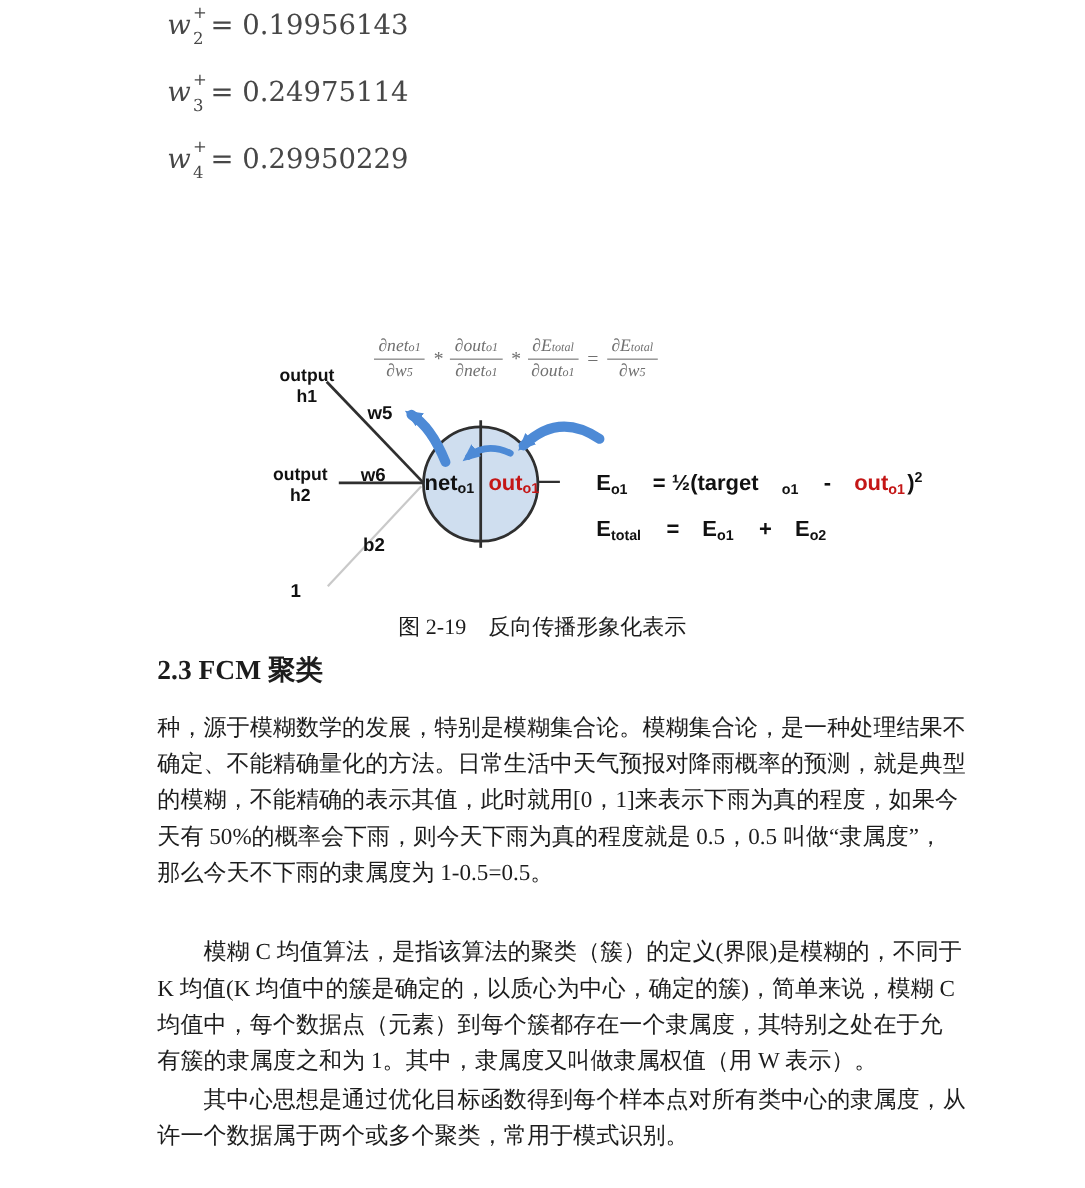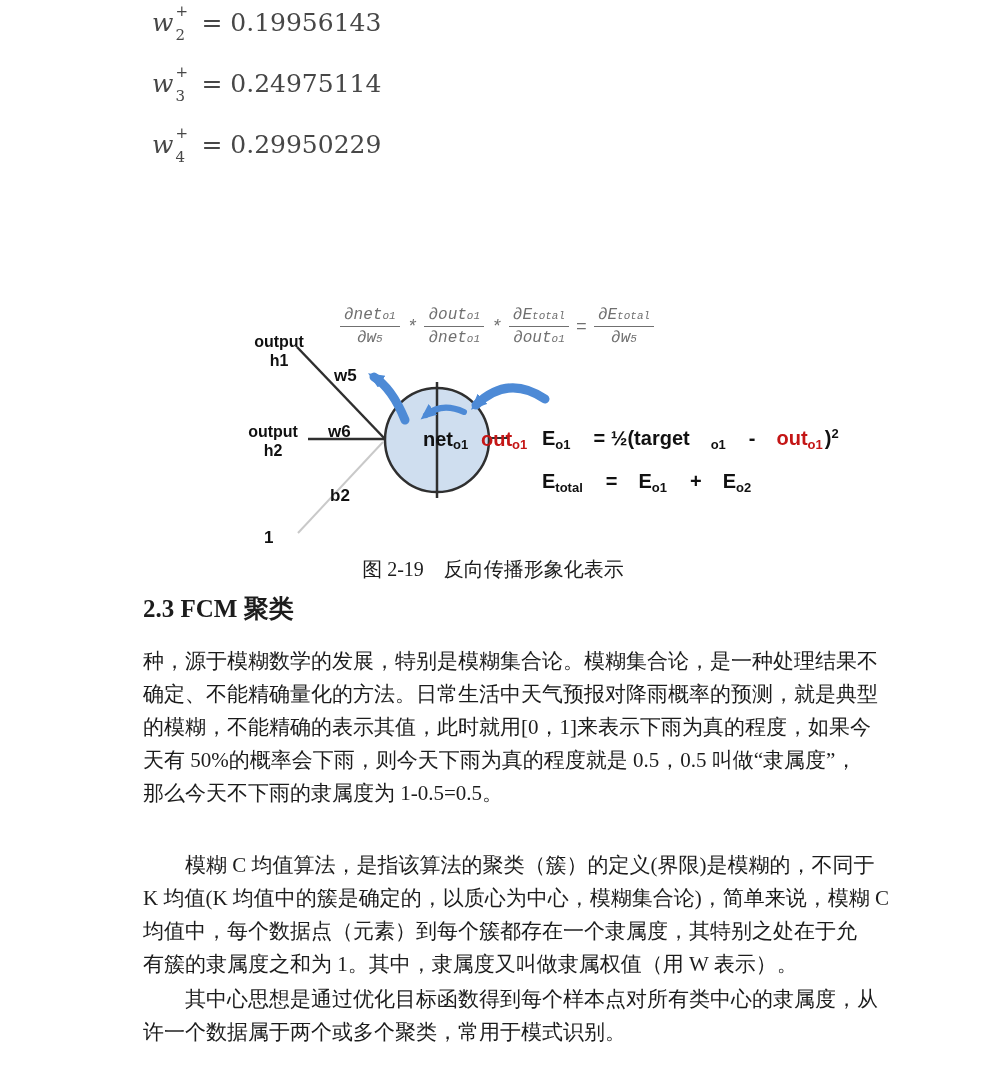--- a/index.html
+++ b/index.html
@@ -7,57 +7,57 @@
         font-family:"Liberation Serif",serif;color:var(--text);}
 
   
   .math-block{position:absolute;left:152px;top:-8px;}
   .math-line{height:61px;display:flex;align-items:center;font-size:25px;
              color:var(--math-gray);font-family:"DejaVu Serif",serif;}
   .mvar{font-style:italic;}
   .wstack{display:inline-block;position:relative;width:16px;height:36px;margin-left:2px;}
   .ssup{position:absolute;top:-3px;left:0;font-size:15px;}
   .ssub{position:absolute;bottom:-3px;left:0;font-size:15px;}
-  .mrhs{margin-left:10px;}
+  .mrhs{}
 
   
   .para{position:absolute;left:143px;width:770px;font-size:21px;}
   .line{height:33px;line-height:33px;white-space:nowrap;}
   .line.indent{padding-left:42px;}
   .p1{top:184px;} .p2{top:645px;} .p3{top:849px;} .p4{top:983px;}
 
   
   .figure{position:absolute;left:240px;top:302px;width:580px;height:258px;
           font-family:"Liberation Sans",sans-serif;}
   .fig-svg{position:absolute;left:0;top:0;}
   .node-circle{fill:var(--node-fill);stroke:var(--node-stroke);stroke-width:2.5;}
   .dark-line{stroke:var(--node-stroke);stroke-width:2.5;}
   .thin-line{stroke:var(--node-stroke);stroke-width:2;}
   .light-line{stroke:var(--line-gray);stroke-width:2;}
   .arrow{fill:none;stroke:var(--arrow-blue);stroke-width:9;stroke-linecap:round;}
   .arrow2{fill:none;stroke:var(--arrow-blue);stroke-width:6;stroke-linecap:round;}
   .arrow-fill{fill:var(--arrow-blue);}
 
   .eq-row{position:absolute;left:95px;top:4px;display:flex;align-items:center;
-          color:var(--equation-gray);font-family:Liberation Mono, monospace;font-style:italic;font-size:16px;}
+          color:var(--equation-gray);font-family:Liberation Serif, serif;font-style:italic;font-size:16px;}
   .frac{text-align:center;margin:0 5px;}
   .num{display:block;padding:0 4px 2px;border-bottom:1.5px solid var(--equation-gray);}
   .den{display:block;padding-top:2px;}
   .fsub{font-size:11px;}
   .eq-op{margin:0 2px;font-size:18px;}
 
   .fig-label{position:absolute;font-weight:bold;font-size:16px;color:#111;}
   .lbl-out-h1{left:8px;top:30px;width:62px;text-align:center;line-height:19px;}
   .lbl-w5{left:94px;top:64px;font-size:17px;}
   .lbl-out-h2{left:2px;top:120px;width:62px;text-align:center;line-height:19px;}
   .lbl-w6{left:88px;top:120px;font-size:17px;}
   .lbl-b2{left:90px;top:184px;font-size:17px;}
   .lbl-one{left:24px;top:226px;font-size:17px;}
 
-  .node-word{position:absolute;top:126px;font-weight:bold;font-size:20px;color:#111;padding-left:37px;}
+  .node-word{position:absolute;top:126px;font-weight:bold;font-size:20px;color:#111;}
   .node-net{left:146px;}
   .node-out{left:204px;color:var(--out-red);}
   .nsub{font-size:13px;vertical-align:-3px;}
 
   .e-line{position:absolute;left:302px;font-weight:bold;font-size:20px;color:#111;white-space:nowrap;}
   .e1{top:124px;} .e2{top:168px;}
   .esub{font-size:13px;vertical-align:-4px;margin-right:2px;}
   .esup{font-size:13px;vertical-align:7px;}
   .red{color:var(--out-red);}
   .egap{margin:0 21px;}
@@ -170,21 +170,21 @@
   <section class="para p2">
     <div class="line">种，源于模糊数学的发展，特别是模糊集合论。模糊集合论，是一种处理结果不</div>
     <div class="line">确定、不能精确量化的方法。日常生活中天气预报对降雨概率的预测，就是典型</div>
     <div class="line">的模糊，不能精确的表示其值，此时就用[0，1]来表示下雨为真的程度，如果今</div>
     <div class="line">天有 50%的概率会下雨，则今天下雨为真的程度就是 0.5，0.5 叫做“隶属度”，</div>
     <div class="line">那么今天不下雨的隶属度为 1-0.5=0.5。</div>
   </section>
 
   <section class="para p3">
     <div class="line indent">模糊 C 均值算法，是指该算法的聚类（簇）的定义(界限)是模糊的，不同于</div>
-    <div class="line">K 均值(K 均值中的簇是确定的，以质心为中心，模糊集合论)，简单来说，模糊 C</div>
+    <div class="line">K 均值(K 均值中的簇是确定的，以质心为中心，确定的簇)，简单来说，模糊 C</div>
     <div class="line">均值中，每个数据点（元素）到每个簇都存在一个隶属度，其特别之处在于允</div>
     <div class="line">有簇的隶属度之和为 1。其中，隶属度又叫做隶属权值（用 W 表示）。</div>
   </section>
 
   <section class="para p4">
     <div class="line indent">其中心思想是通过优化目标函数得到每个样本点对所有类中心的隶属度，从</div>
     <div class="line">许一个数据属于两个或多个聚类，常用于模式识别。</div>
   </section>
 
 </div>

